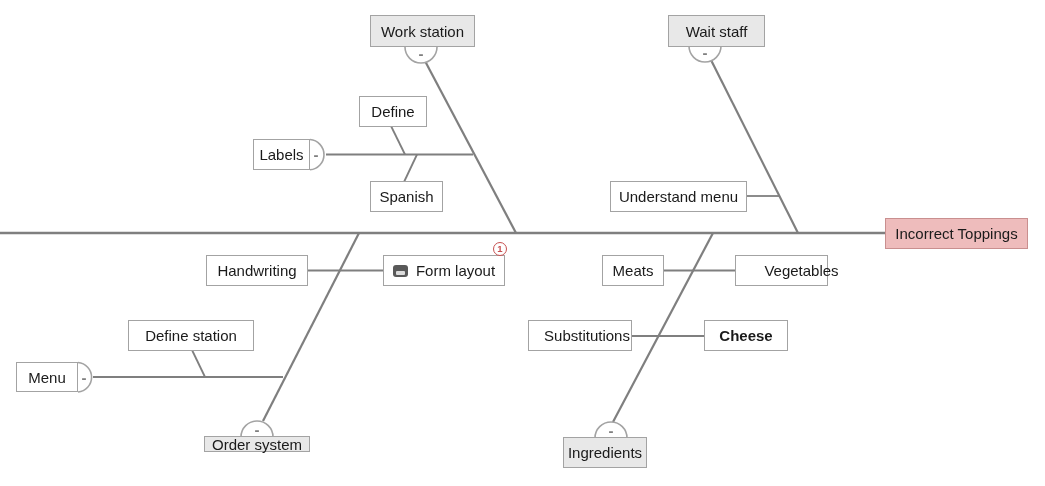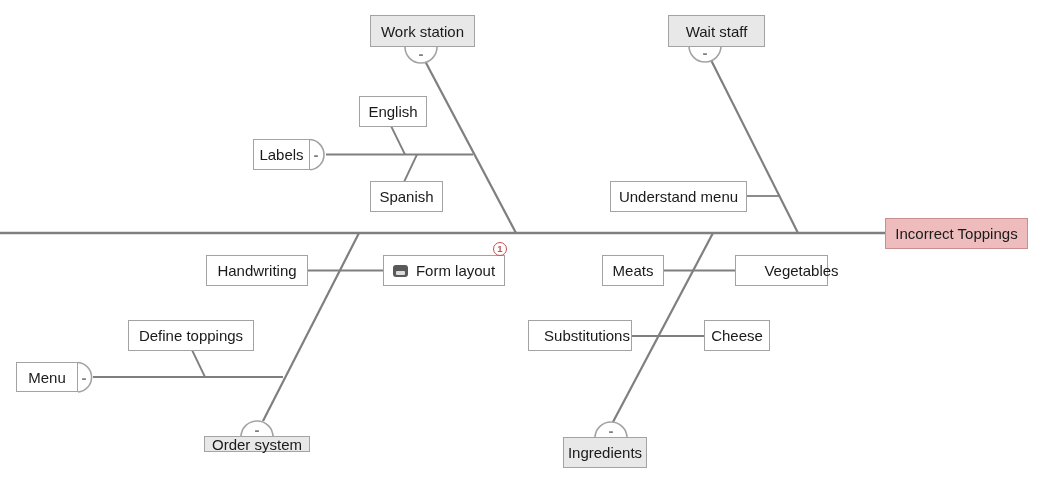--- a/index.html
+++ b/index.html
@@ -93,21 +93,21 @@
     <span>Order system</span>
   </div>
   <div class="node cat" style="left:563px;top:437px;width:84px;height:31px;">
     <span>Ingredients</span>
   </div>
 
   <div class="node" style="left:253px;top:139px;width:57px;height:31px;">
     <span>Labels</span>
   </div>
   <div class="node" style="left:359px;top:96px;width:68px;height:31px;">
-    <span>English</span>
+    <span>Define</span>
   </div>
   <div class="node" style="left:370px;top:181px;width:73px;height:31px;">
     <span>Spanish</span>
   </div>
   <div class="node" style="left:206px;top:255px;width:102px;height:31px;">
     <span>Handwriting</span>
   </div>
   <div class="node" style="left:610px;top:181px;width:137px;height:31px;">
     <span>Understand menu</span>
   </div>
@@ -120,25 +120,25 @@
   </div>
   <div class="node" style="left:602px;top:255px;width:62px;height:31px;">
     <span>Meats</span>
   </div>
   <div class="node" style="left:735px;top:255px;width:93px;height:31px;padding-left:40px;">
     <span>Vegetables</span>
   </div>
   <div class="node" style="left:528px;top:320px;width:104px;height:31px;padding-left:14px;">
     <span>Substitutions</span>
   </div>
-  <div class="node" style="left:704px;top:320px;width:66px;height:31px;">
+  <div class="node" style="left:704px;top:320px;width:84px;height:31px;font-weight:bold;">
     <span>Cheese</span>
   </div>
   <div class="node" style="left:128px;top:320px;width:126px;height:31px;">
-    <span>Define toppings</span>
+    <span>Define station</span>
   </div>
   <div class="node" style="left:16px;top:362px;width:62px;height:30px;">
     <span>Menu</span>
   </div>
 
   <div class="node effect" style="left:885px;top:218px;width:143px;height:31px;">
     <span>Incorrect Toppings</span>
   </div>
 
   <div class="collapse" style="left:413px;top:45px;">-</div>

